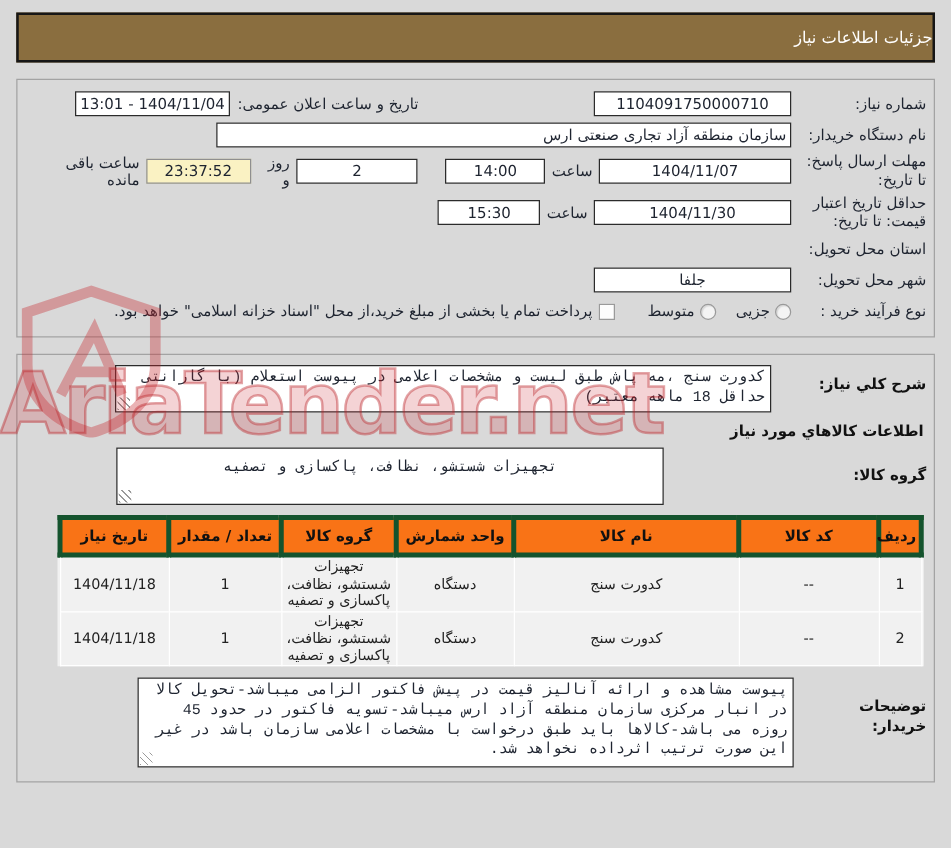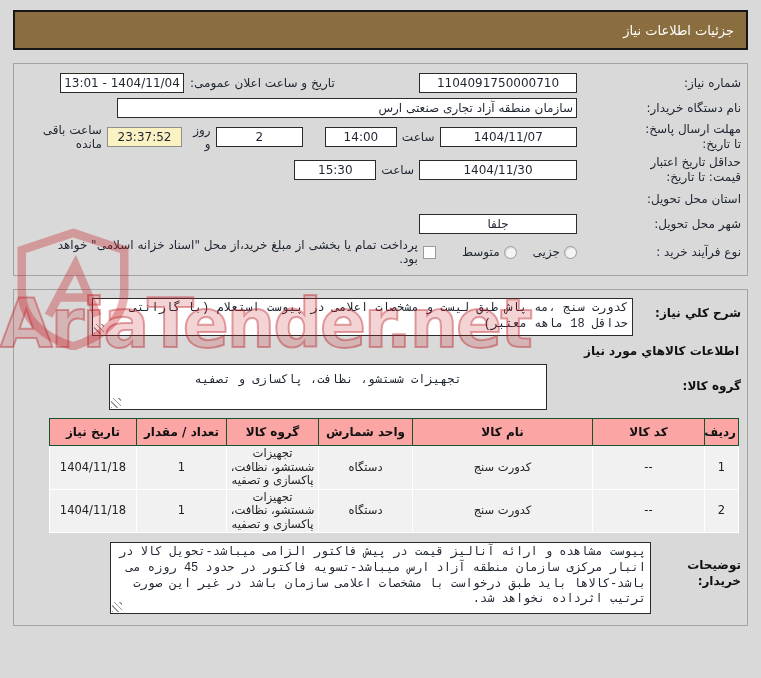--- a/index.html
+++ b/index.html
@@ -7,29 +7,29 @@
     width:761px;height:678px;overflow:hidden;position:relative;
     background:#d9d9d9;
     font-family:"DejaVu Sans","Liberation Sans",sans-serif;
     font-size:12px;color:#1e2430;
     direction:rtl;
   }
   .titlebar{
     margin:10px 13px 0 13px;height:36px;
     background:#8a6e3f;border:2px solid #161616;
     color:#ffffff;display:flex;align-items:center;
-    padding:0 12px;font-size:13px;
+    padding:0 0;font-size:13px;
   }
   .groupbox{
     margin:13px 13px 0 13px;border:1px solid #a3a3a3;
     padding:5px 6px 6px 6px;position:relative;
   }
   .row{display:flex;align-items:center;margin:3px 0;min-height:22px;}
-  .lbl{width:104px;flex-shrink:0;padding-left:16px;line-height:1.25;margin-left:44px;}
-  .blbl{width:104px;flex-shrink:0;padding-left:4px;font-weight:bold;color:#111;line-height:1.3;}
+  .lbl{width:104px;flex-shrink:0;padding-left:4px;line-height:1.25;}
+  .blbl{width:104px;flex-shrink:0;padding-left:20px;font-weight:bold;color:#111;line-height:1.3;}
   .inp{
     background:#fff;border:1px solid #2b2b2b;height:18px;
     display:flex;align-items:center;justify-content:center;
     padding:0 3px;box-sizing:content-box;
   }
   .inp.txt{justify-content:flex-start;}
   .w150{width:150px;} .w116{width:116px;} .w74{width:74px;}
   .w452{width:452px;} .w290{width:290px;} .w92{width:92px;} .w78{width:78px;}
   .mini{margin:0 5px;}
   .sp{flex:1;}
@@ -52,22 +52,22 @@
   .grip{
     position:absolute;left:1px;bottom:1px;width:10px;height:10px;
     background:repeating-linear-gradient(45deg,#9a9a9a 0 1px,transparent 1px 4px);
   }
   .sectitle{font-weight:bold;color:#111;margin:8px 2px 6px 0;}
   table.goods{
     border-collapse:collapse;width:689px;margin:8px 2px 0 0;
     background:#f1f1f1;border:1px solid #b5b5b5;table-layout:fixed;
   }
   table.goods th{
-    background:#fca5a5;color:#111;font-weight:bold;font-size:12px;
-    border:1px solid #14532d;height:24px;padding:1px 2px;
+    background:#f97316;color:#111;font-weight:bold;font-size:12px;
+    border:4px solid #14532d;height:24px;padding:1px 2px;
   }
   table.goods td{
     border:1px solid #ffffff;border-top:1px solid #cfcfcf;
     text-align:center;font-size:11.5px;line-height:1.18;
     height:40px;padding:1px 3px;color:#222;
   }
   
   .wm{
     position:absolute;top:284px;left:0;right:0;text-align:left;
     font-weight:bold;font-size:68px;direction:ltr;

